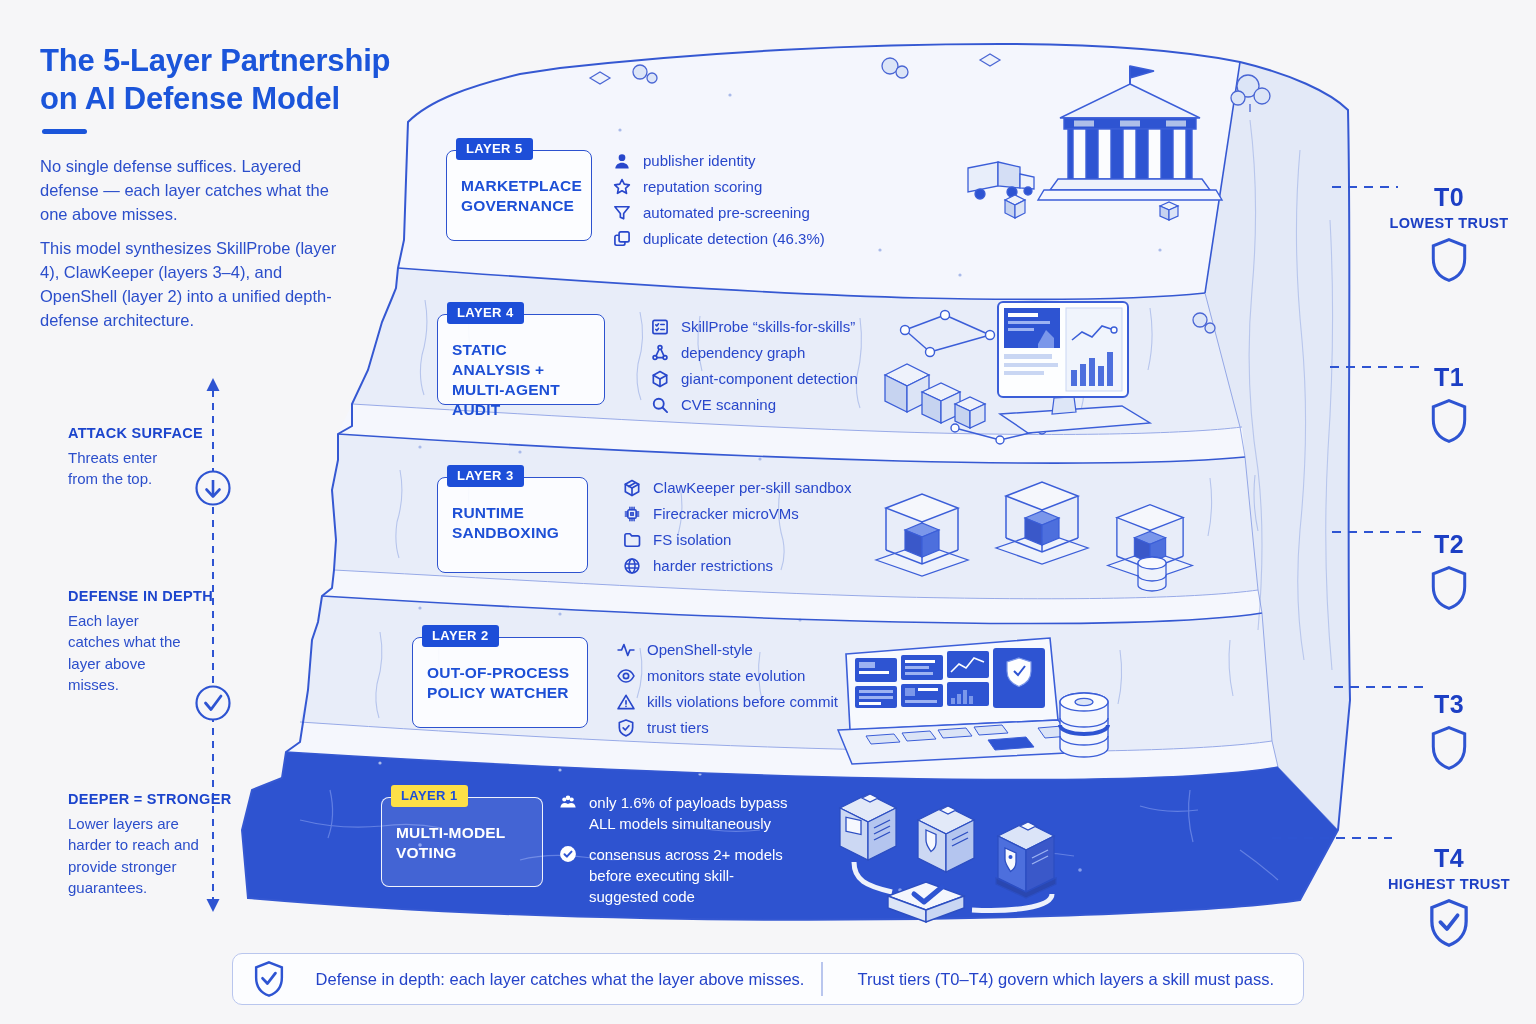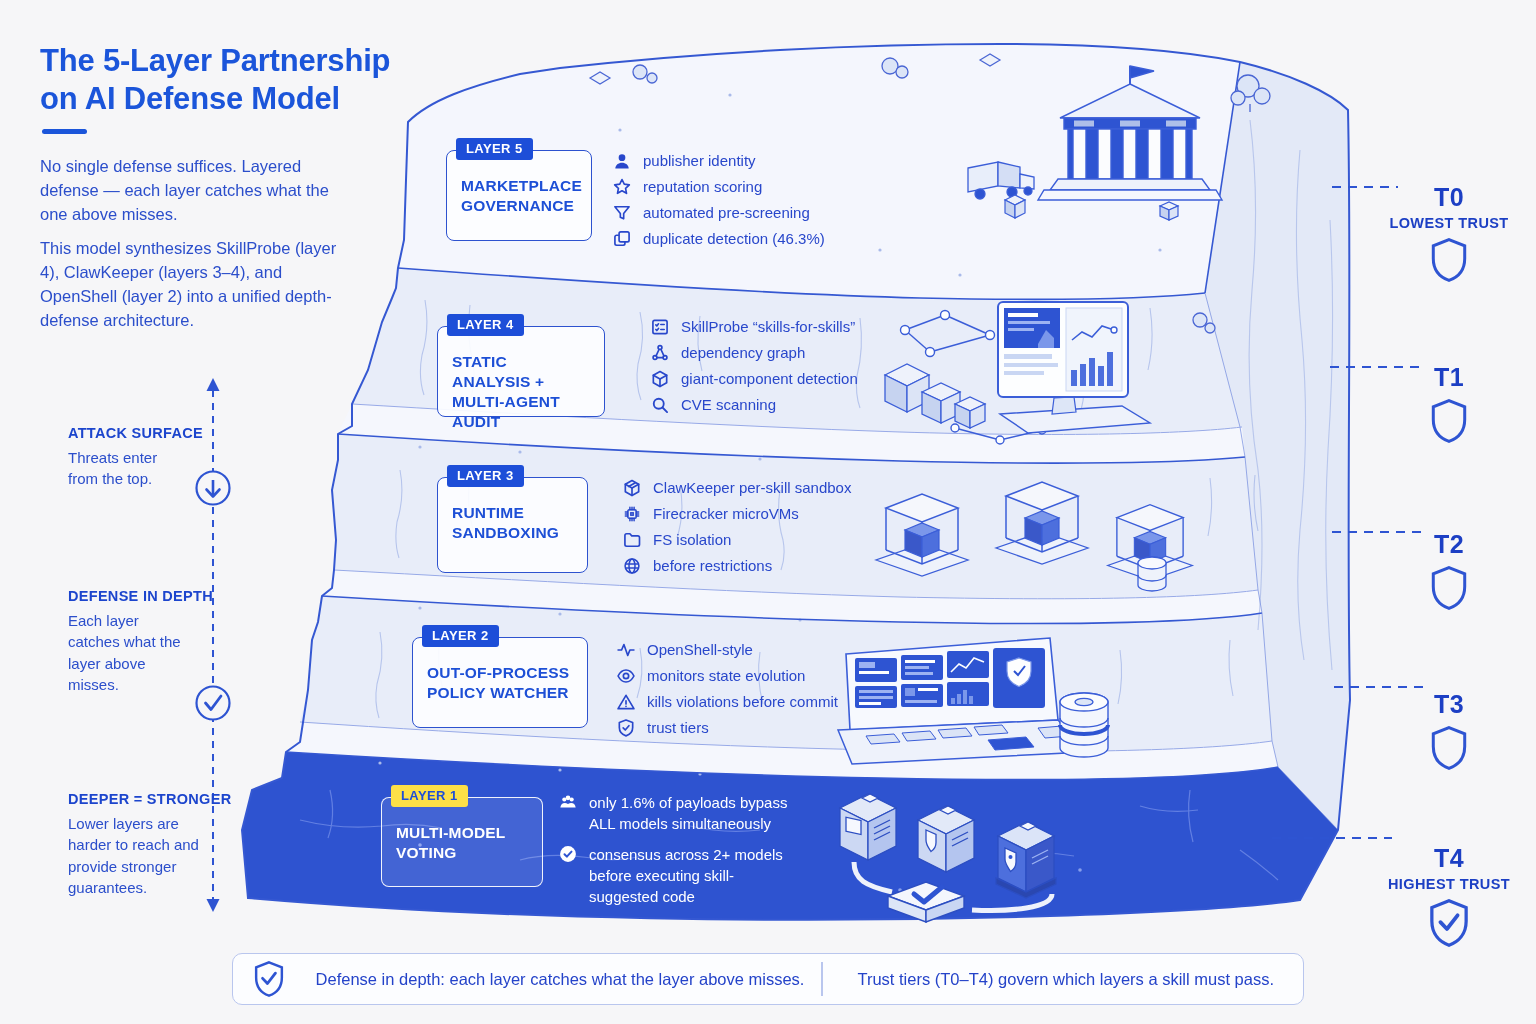--- a/index.html
+++ b/index.html
@@ -423,21 +423,21 @@
 <div class="rail-body" style="left:68px;top:447px;width:122px;">Threats enter from the top.</div>
 <div class="rail-head" style="left:68px;top:588px;">DEFENSE IN DEPTH</div>
 <div class="rail-body" style="left:68px;top:610px;width:122px;">Each layer catches what the layer above misses.</div>
 <div class="rail-head" style="left:68px;top:791px;">DEEPER = STRONGER</div>
 <div class="rail-body" style="left:68px;top:813px;width:135px;">Lower layers are harder to reach and provide stronger guarantees.</div>
 
 <div class="card" style="left:446px;top:150px;width:146px;height:91px;">
   <div class="badge">LAYER 5</div>
   <div class="ctitle">MARKETPLACE GOVERNANCE</div>
 </div>
-<div class="card" style="left:437px;top:326px;width:168px;height:91px;">
+<div class="card" style="left:437px;top:314px;width:168px;height:91px;">
   <div class="badge">LAYER 4</div>
   <div class="ctitle">STATIC ANALYSIS + MULTI-AGENT AUDIT</div>
 </div>
 <div class="card" style="left:437px;top:477px;width:151px;height:96px;">
   <div class="badge">LAYER 3</div>
   <div class="ctitle">RUNTIME SANDBOXING</div>
 </div>
 <div class="card" style="left:412px;top:637px;width:176px;height:91px;">
   <div class="badge">LAYER 2</div>
   <div class="ctitle">OUT-OF-PROCESS POLICY WATCHER</div>
@@ -560,21 +560,21 @@
     <span>FS isolation</span>
   </div>
   <div class="item">
     <span class="icn">
           <svg viewBox="0 0 24 24" stroke="currentColor" fill="none" stroke-width="1.8">
             <circle cx="12" cy="12" r="8.3"></circle>
             <ellipse cx="12" cy="12" rx="3.6" ry="8.3"></ellipse>
             <path d="M4 9.5h16M4 14.5h16"></path>
           </svg>
         </span>
-    <span>before restrictions</span>
+    <span>harder restrictions</span>
   </div>
 </div>
 
 <div class="list" style="left:616px;top:641px;width:250px;">
   <div class="item">
     <span class="icn">
           <svg viewBox="0 0 24 24" stroke="currentColor" fill="none" stroke-width="2" stroke-linecap="round" stroke-linejoin="round">
             <path d="M2.5 12h4.2L9.5 5.5l4.6 13 2.6-6.5h4.8"></path>
           </svg>
         </span>

